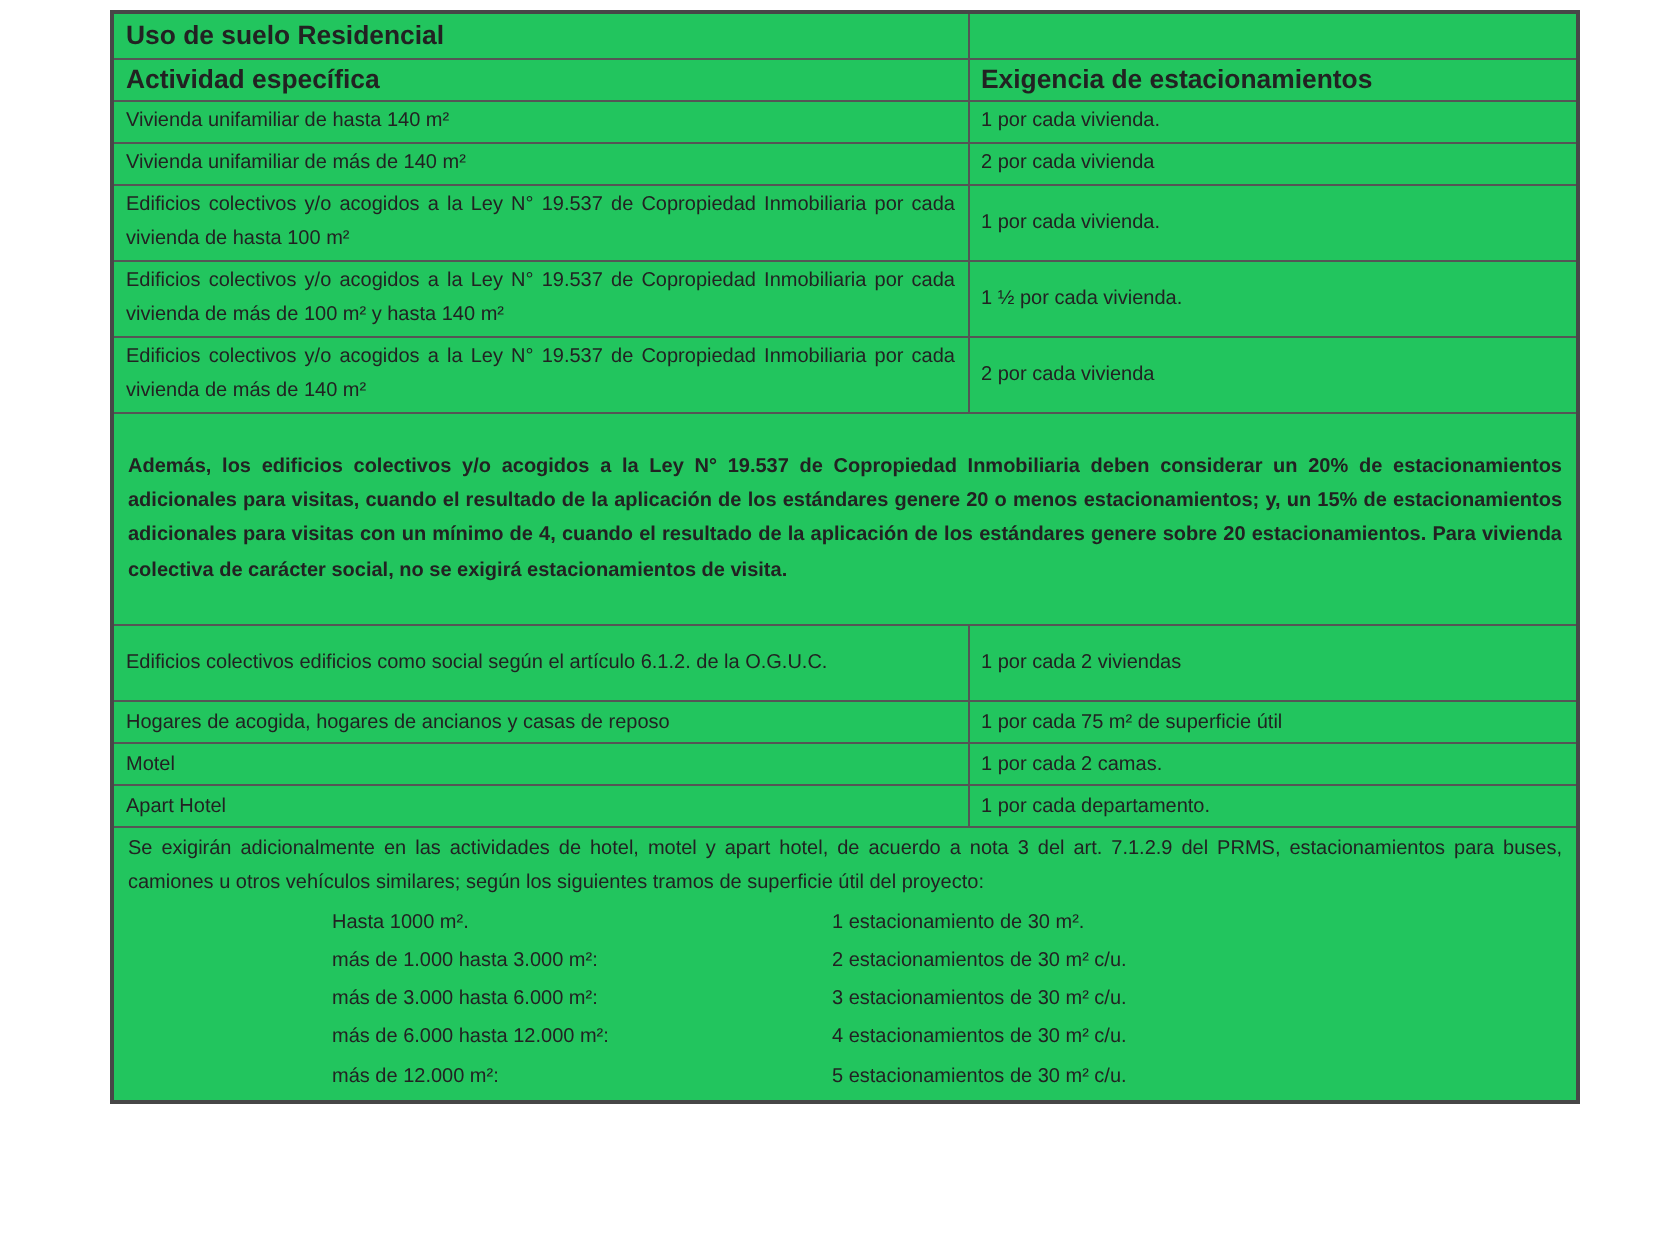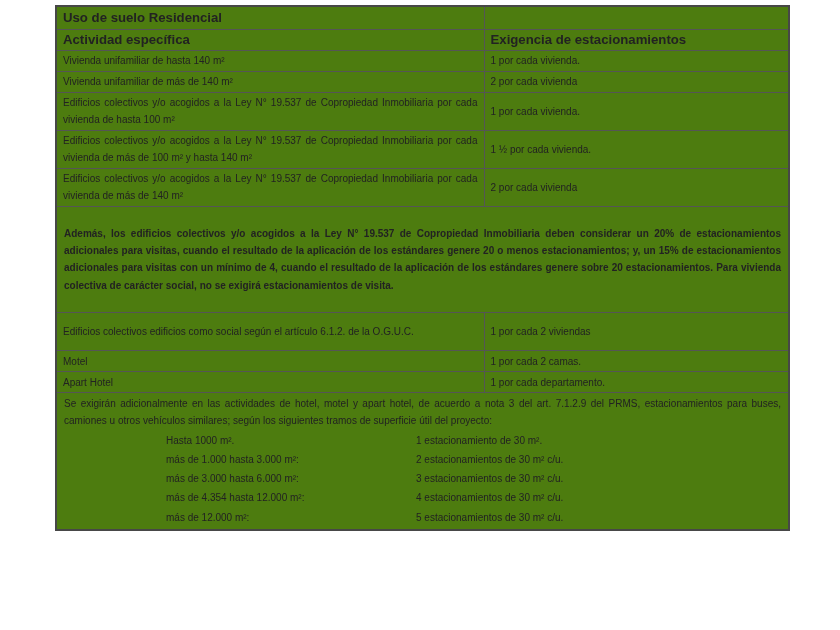--- a/index.html
+++ b/index.html
@@ -15,21 +15,21 @@
     color: #222222;
   }
   .page {
     margin: 5px 0 0 55px;
   }
   table.reg-table {
     border-collapse: collapse;
     table-layout: fixed;
     width: 733px;
     border: 2px solid #474747;
-    background: #4d7c0f;
+    background: #22c55e;
   }
   col.col-activity { width: 428px; }
   col.col-requirement { width: 305px; }
   td {
     border: 1.5px solid #555555;
     font-size: 10px;
     line-height: 17px;
     padding: 1px 6px;
     vertical-align: middle;
     overflow: hidden;
@@ -111,20 +111,24 @@
 
       <tr>
         <td class="note-cell" colspan="2">Además, los edificios colectivos y/o acogidos a la Ley N° 19.537 de Copropiedad Inmobiliaria deben considerar un 20% de estacionamientos adicionales para visitas, cuando el resultado de la aplicación de los estándares genere 20 o menos estacionamientos; y, un 15% de estacionamientos adicionales para visitas con un mínimo de 4, cuando el resultado de la aplicación de los estándares genere sobre 20 estacionamientos. Para vivienda colectiva de carácter social, no se exigirá estacionamientos de visita.</td>
       </tr>
 
       <tr class="h38">
         <td class="just">Edificios colectivos edificios como social según el artículo 6.1.2. de la O.G.U.C.</td>
         <td>1 por cada 2 viviendas</td>
       </tr>
       <tr class="h21">
+        <td>Hogares de acogida, hogares de ancianos y casas de reposo</td>
+        <td>1 por cada 75 m² de superficie útil</td>
+      </tr>
+      <tr class="h21">
         <td>Motel</td>
         <td>1 por cada 2 camas.</td>
       </tr>
       <tr class="h21">
         <td>Apart Hotel</td>
         <td>1 por cada departamento.</td>
       </tr>
 
       <tr>
         <td class="hotel-note-cell" colspan="2">
@@ -136,21 +140,21 @@
             </div>
             <div class="tier">
               <span class="tier-range">más de 1.000 hasta 3.000 m²:</span>
               <span class="tier-req">2 estacionamientos de 30 m² c/u.</span>
             </div>
             <div class="tier">
               <span class="tier-range">más de 3.000 hasta 6.000 m²:</span>
               <span class="tier-req">3 estacionamientos de 30 m² c/u.</span>
             </div>
             <div class="tier">
-              <span class="tier-range">más de 4.354 hasta 12.000 m²:</span>
+              <span class="tier-range">más de 6.000 hasta 12.000 m²:</span>
               <span class="tier-req">4 estacionamientos de 30 m² c/u.</span>
             </div>
             <div class="tier">
               <span class="tier-range">más de 12.000 m²:</span>
               <span class="tier-req">5 estacionamientos de 30 m² c/u.</span>
             </div>
           </div>
         </td>
       </tr>
     </tbody>

